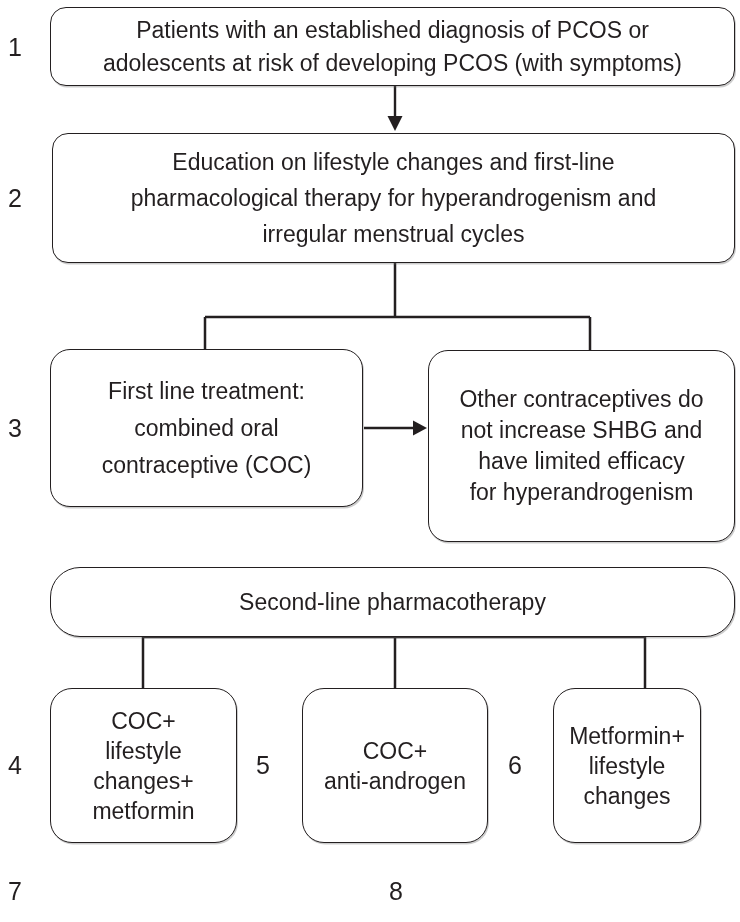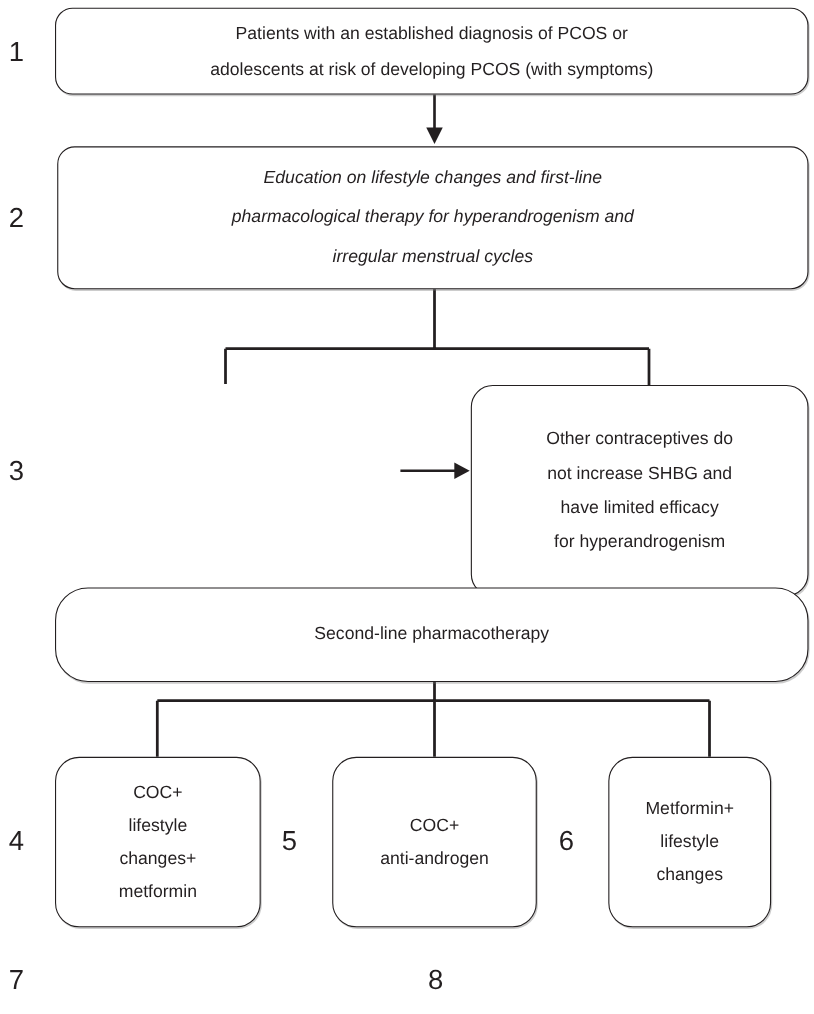--- a/index.html
+++ b/index.html
@@ -24,38 +24,38 @@
   .box {
     position: absolute;
     box-sizing: border-box;
     border: 1.6px solid #231f20;
     background: #ffffff;
     display: flex;
     align-items: center;
     justify-content: center;
     text-align: center;
     white-space: pre-line;
-    font-size: 16px;
+    font-size: 23px;
     color: #231f20;
     box-shadow: 1px 1.5px 0 rgba(110,110,110,0.35);
   }
   .step-num {
     position: absolute;
     width: 30px;
     text-align: center;
     font-size: 25px;
     line-height: 30px;
     color: #231f20;
   }
   
   #box-patients      { left: 50px;  top: 7px;   width: 685px; height: 79px;  border-radius: 16px; line-height: 33px; }
-  #box-education     { left: 52px;  top: 133px; width: 683px; height: 130px; border-radius: 16px; line-height: 36px; font-style: italic; }
+  #box-education     { left: 52px;  top: 133px; width: 683px; height: 130px; border-radius: 16px; line-height: 36px; }
   #box-firstline     { left: 50px;  top: 349px; width: 313px; height: 158px; border-radius: 20px; line-height: 37px; }
   #box-othercontra   { left: 428px; top: 350px; width: 307px; height: 192px; border-radius: 20px; line-height: 31px; }
-  #box-secondline    { left: 50px;  top: 534px; width: 685px; height: 86px;  border-radius: 30px; line-height: 30px; }
+  #box-secondline    { left: 50px;  top: 567px; width: 685px; height: 70px;  border-radius: 30px; line-height: 30px; }
   #box-coclifemet    { left: 50px;  top: 688px; width: 187px; height: 155px; border-radius: 22px; line-height: 30px; }
   #box-cocanti       { left: 302px; top: 688px; width: 186px; height: 155px; border-radius: 22px; line-height: 30px; }
   #box-metlife       { left: 553px; top: 688px; width: 148px; height: 155px; border-radius: 22px; line-height: 30px; }
   #box-antiobesity   { left: 52px;  top: 866px; width: 310px; height: 50px;  border-radius: 23px; line-height: 28px; }
   #box-inositol      { left: 428px; top: 866px; width: 308px; height: 50px;  border-radius: 23px; line-height: 28px; }
 
   #num-1 { left: 0px;   top: 32px;  }
   #num-2 { left: 0px;   top: 183px; }
   #num-3 { left: 0px;   top: 413px; }
   #num-4 { left: 0px;   top: 750px; }
@@ -89,20 +89,23 @@
   <div class="step-num" id="num-1">1</div>
   <div class="box" id="box-patients">Patients with an established diagnosis of PCOS or
 adolescents at risk of developing PCOS (with symptoms)</div>
 
   <div class="step-num" id="num-2">2</div>
   <div class="box" id="box-education">Education on lifestyle changes and first-line
 pharmacological therapy for hyperandrogenism and
 irregular menstrual cycles</div>
 
   <div class="step-num" id="num-3">3</div>
+  <div class="box" id="box-firstline">First line treatment:
+combined oral
+contraceptive (COC)</div>
 
   <div class="box" id="box-othercontra">Other contraceptives do
 not increase SHBG and
 have limited efficacy
 for hyperandrogenism</div>
 
   <div class="box" id="box-secondline">Second-line pharmacotherapy</div>
 
   <div class="step-num" id="num-4">4</div>
   <div class="box" id="box-coclifemet">COC+

